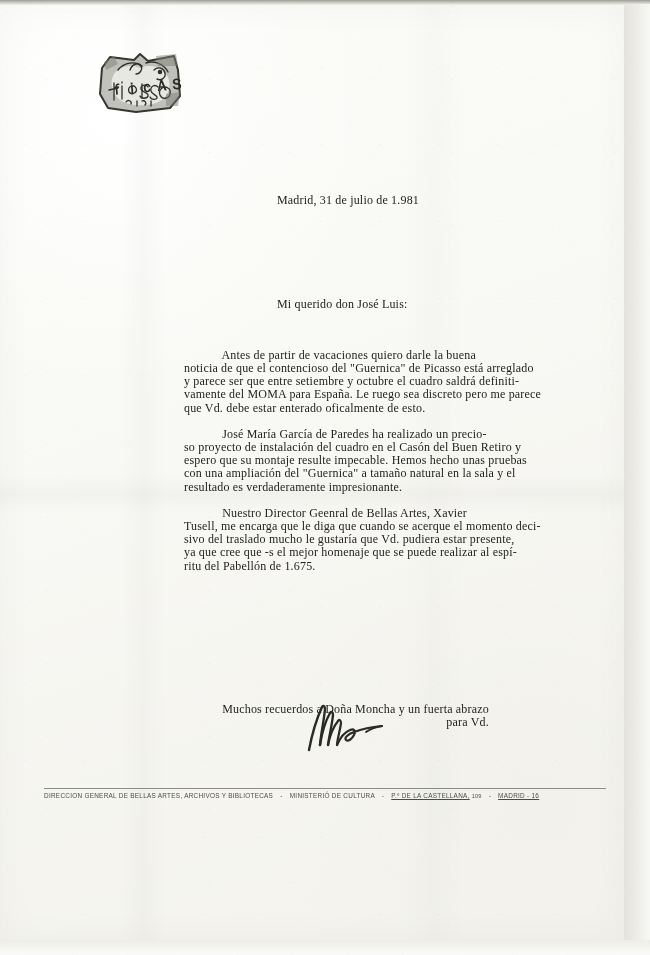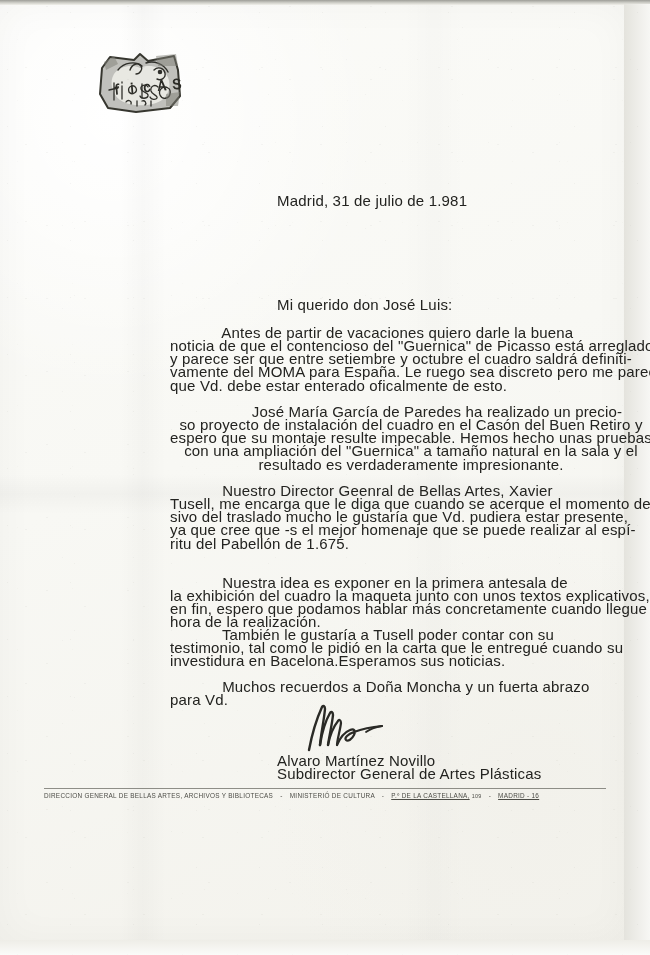--- a/index.html
+++ b/index.html
@@ -75,39 +75,39 @@
     top: 50px;
     width: 88px;
     height: 70px;
   }
   #logo-stamp svg { display: block; width: 88px; height: 70px; }
 
   
   .typed {
     position: absolute;
     color: #232320;
-    font-family: Liberation Sans, sans-serif;
-    font-size: 15px;
+    font-family: Liberation Serif, serif;
+    font-size: 12px;
     line-height: 13.15px;
     letter-spacing: 0.18px;
     white-space: pre;
   }
 
   #date-line      { left: 277px; top: 194px; }
   #addressee      { left: 277px; top: 220px; }
   #salutation     { left: 277px; top: 298px; }
 
-  .para           { left: 170px; }
+  .para           { left: 184px; margin-top: 23px; }
 
   #p1 { top: 326px; }
-  #p2 { top: 405px; text-align: center; }
+  #p2 { top: 405px; }
   #p3 { top: 484px; }
   #p4 { top: 576px; }
   #p5 { top: 628px; }
-  #p6 { top: 680px; }
+  #p6 { top: 680px; text-align: right; }
 
   #signature-name { left: 277px; top: 754px; }
 
   
   #signature-mark {
     position: absolute;
     left: 296px;
     top: 704px;
     width: 110px;
     height: 48px;
@@ -227,47 +227,38 @@
 espero que su montaje resulte impecable. Hemos hecho unas pruebas
 con una ampliación del "Guernica" a tamaño natural en la sala y el
 resultado es verdaderamente impresionante.</div>
 
   <div class="typed para" id="p3">            Nuestro Director Geenral de Bellas Artes, Xavier
 Tusell, me encarga que le diga que cuando se acerque el momento deci-
 sivo del traslado mucho le gustaría que Vd. pudiera estar presente,
 ya que cree que -s el mejor homenaje que se puede realizar al espí-
 ritu del Pabellón de 1.675.</div>
 
-  <div class="typed para" id="p4">            Nuestra idea es exponer en la primera antesala de
-la exhibición del cuadro la maqueta junto con unos textos explicativos,
-en fin, espero que podamos hablar más concretamente cuando llegue la
-hora de la realización.</div>
-
-  <div class="typed para" id="p5">            También le gustaría a Tusell poder contar con su
-testimonio, tal como le pidió en la carta que le entregué cuando su
-investidura en Bacelona.Esperamos sus noticias.</div>
+
 
   <div class="typed para" id="p6">            Muchos recuerdos a Doña Moncha y un fuerta abrazo
 para Vd.</div>
 
   <div id="signature-mark">
     <svg viewBox="0 0 110 48" xmlns="http://www.w3.org/2000/svg">
       <g fill="none" stroke="#2a2a26" stroke-linecap="round" stroke-linejoin="round">
         <path d="M13 46 C16 30 21 14 26 3 C27 1 29 2 29 5 C28 16 25 30 24 41" stroke-width="2.4"></path>
         <path d="M24 41 C26 28 30 16 34 9 C35 7 37 8 37 11 C36 21 33 33 32 41" stroke-width="2.4"></path>
         <path d="M32 41 C34 31 38 22 42 17 C43 15 45 16 45 19 C44 27 41 36 41 41" stroke-width="2.2"></path>
         <path d="M41 41 C44 34 49 28 54 26 C58 24 60 27 58 31 C56 35 52 38 50 36
                  C48 34 52 30 58 28 C66 25 76 23 86 22" stroke-width="2.2"></path>
         <path d="M86 22 C80 23 74 25 70 28" stroke-width="1.8"></path>
       </g>
     </svg>
   </div>
 
-  <div class="typed" id="signature-name">Alvaro Martínez Novillo
-Subdirector General de Artes Plásticas</div>
 
   <div id="footer-rule"></div>
   <div id="footer-text">
     <span>DIRECCION GENERAL DE BELLAS ARTES, ARCHIVOS Y BIBLIOTECAS</span>
     <span class="sep">-</span>
     <span>MINISTERIÓ DE CULTURA</span>
     <span class="sep">-</span>
     <span class="u">P.º DE LA CASTELLANA,</span>
     <span class="sm">109</span>
     <span class="sep">-</span>

